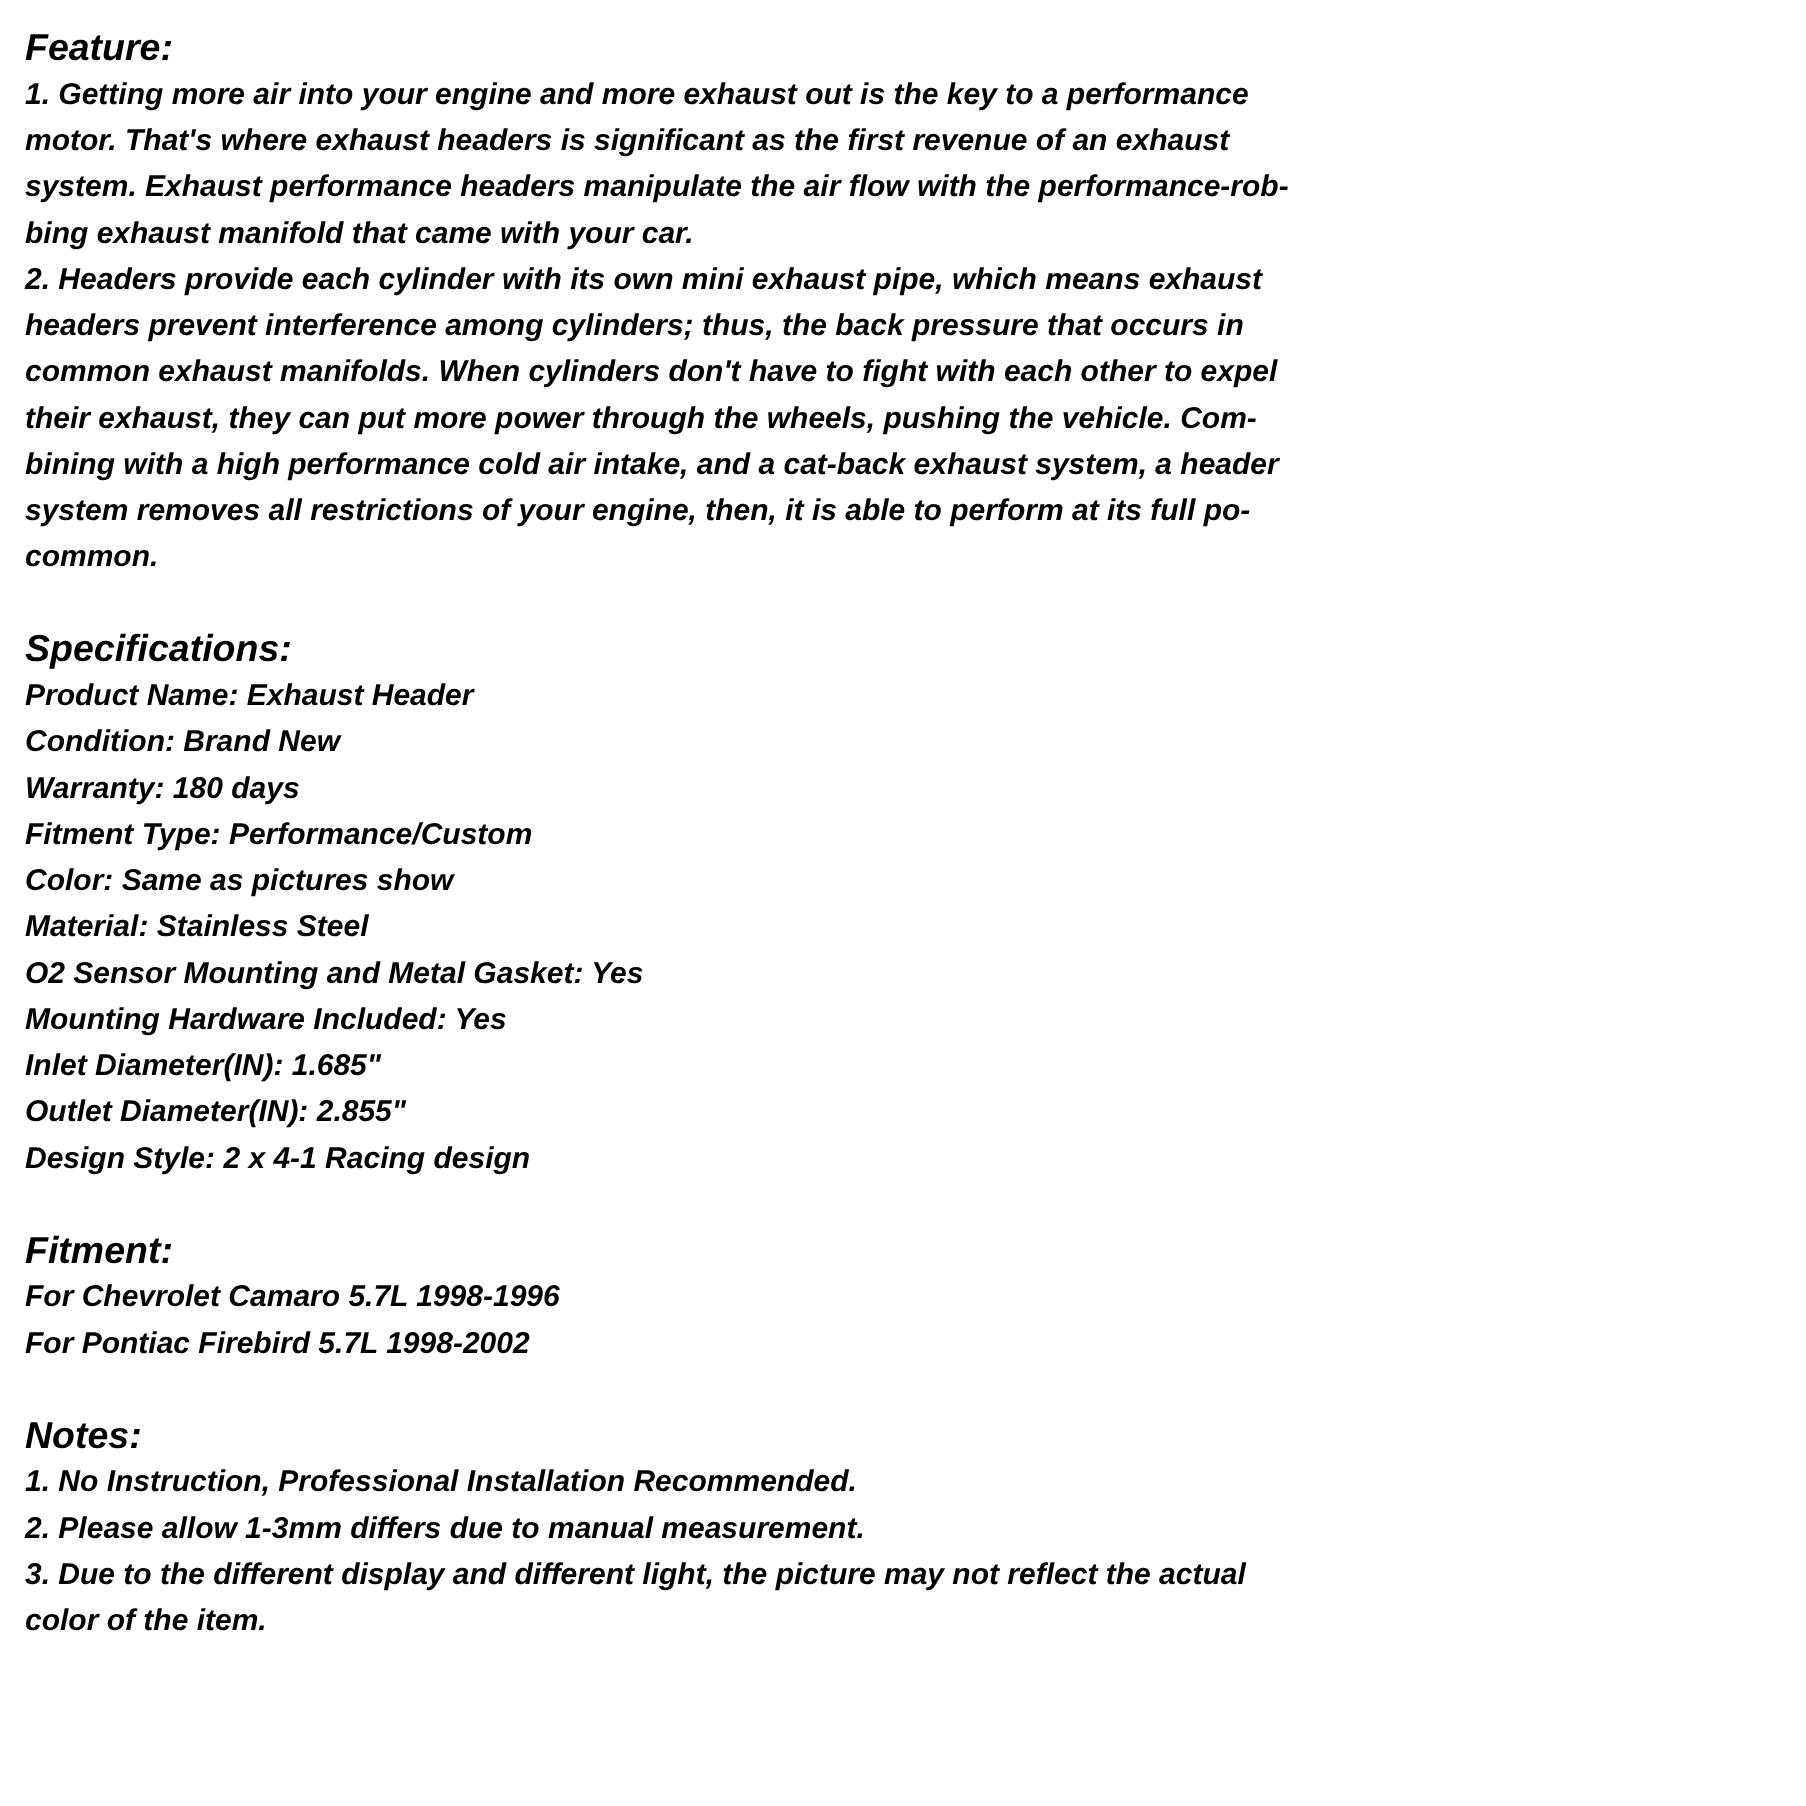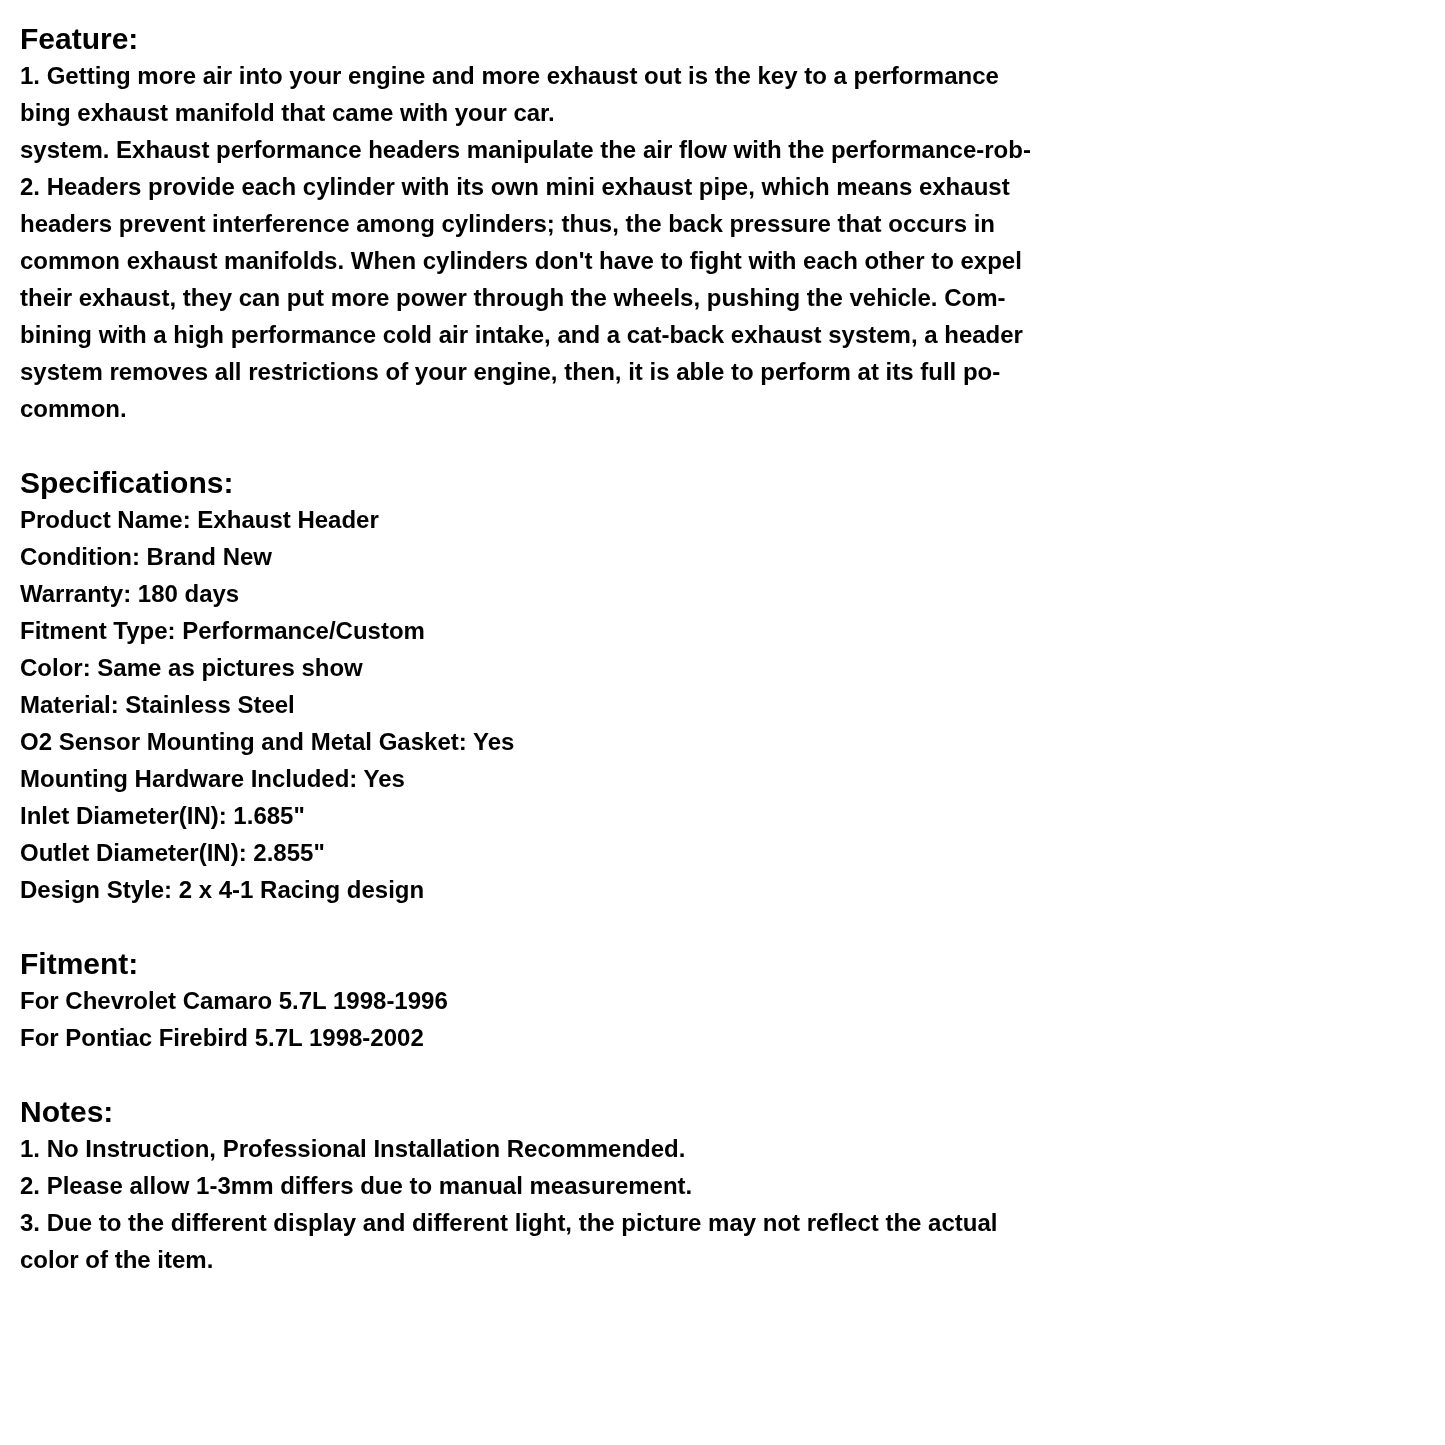--- a/index.html
+++ b/index.html
@@ -14,20 +14,21 @@
     font-family: "Liberation Sans", sans-serif;
     font-weight: bold;
     font-size: 30px;
     color: #000000;
   }
   main.doc {
     box-sizing: border-box;
     width: 1445px;
     height: 1445px;
     padding: 20px 14px 0 20px;
+    font-style: italic;
   }
   section.desc-section {
     margin: 0;
     padding: 0;
   }
   
   section.desc-section + section.desc-section {
     margin-top: 37px;
   }
   .line {
@@ -46,24 +47,25 @@
 </style>
 </head>
 <body>
 
 <main class="doc" style="background: rgb(255, 255, 255); color: rgb(0, 0, 0);">
   <section class="desc-section">
     <h2 class="line heading">Feature:</h2>
 
   <div class="line">1. Getting more air into your engine and more exhaust out is the key to a performance</div>
 
+  <div class="line">motor. That's where exhaust headers is significant as the first revenue of an exhaust</div>
+
+  <div class="line">system. Exhaust performance headers manipulate the air flow with the performance-rob-</div>
 
   <div class="line">bing exhaust manifold that came with your car.</div>
-
-  <div class="line">system. Exhaust performance headers manipulate the air flow with the performance-rob-</div>
 
   <div class="line">2. Headers provide each cylinder with its own mini exhaust pipe, which means exhaust</div>
 
   <div class="line">headers prevent interference among cylinders; thus, the back pressure that occurs in</div>
 
   <div class="line">common exhaust manifolds. When cylinders don't have to fight with each other to expel</div>
 
   <div class="line">their exhaust, they can put more power through the wheels, pushing the vehicle. Com-</div>
 
   <div class="line">bining with a high performance cold air intake, and a cat-back exhaust system, a header</div>

